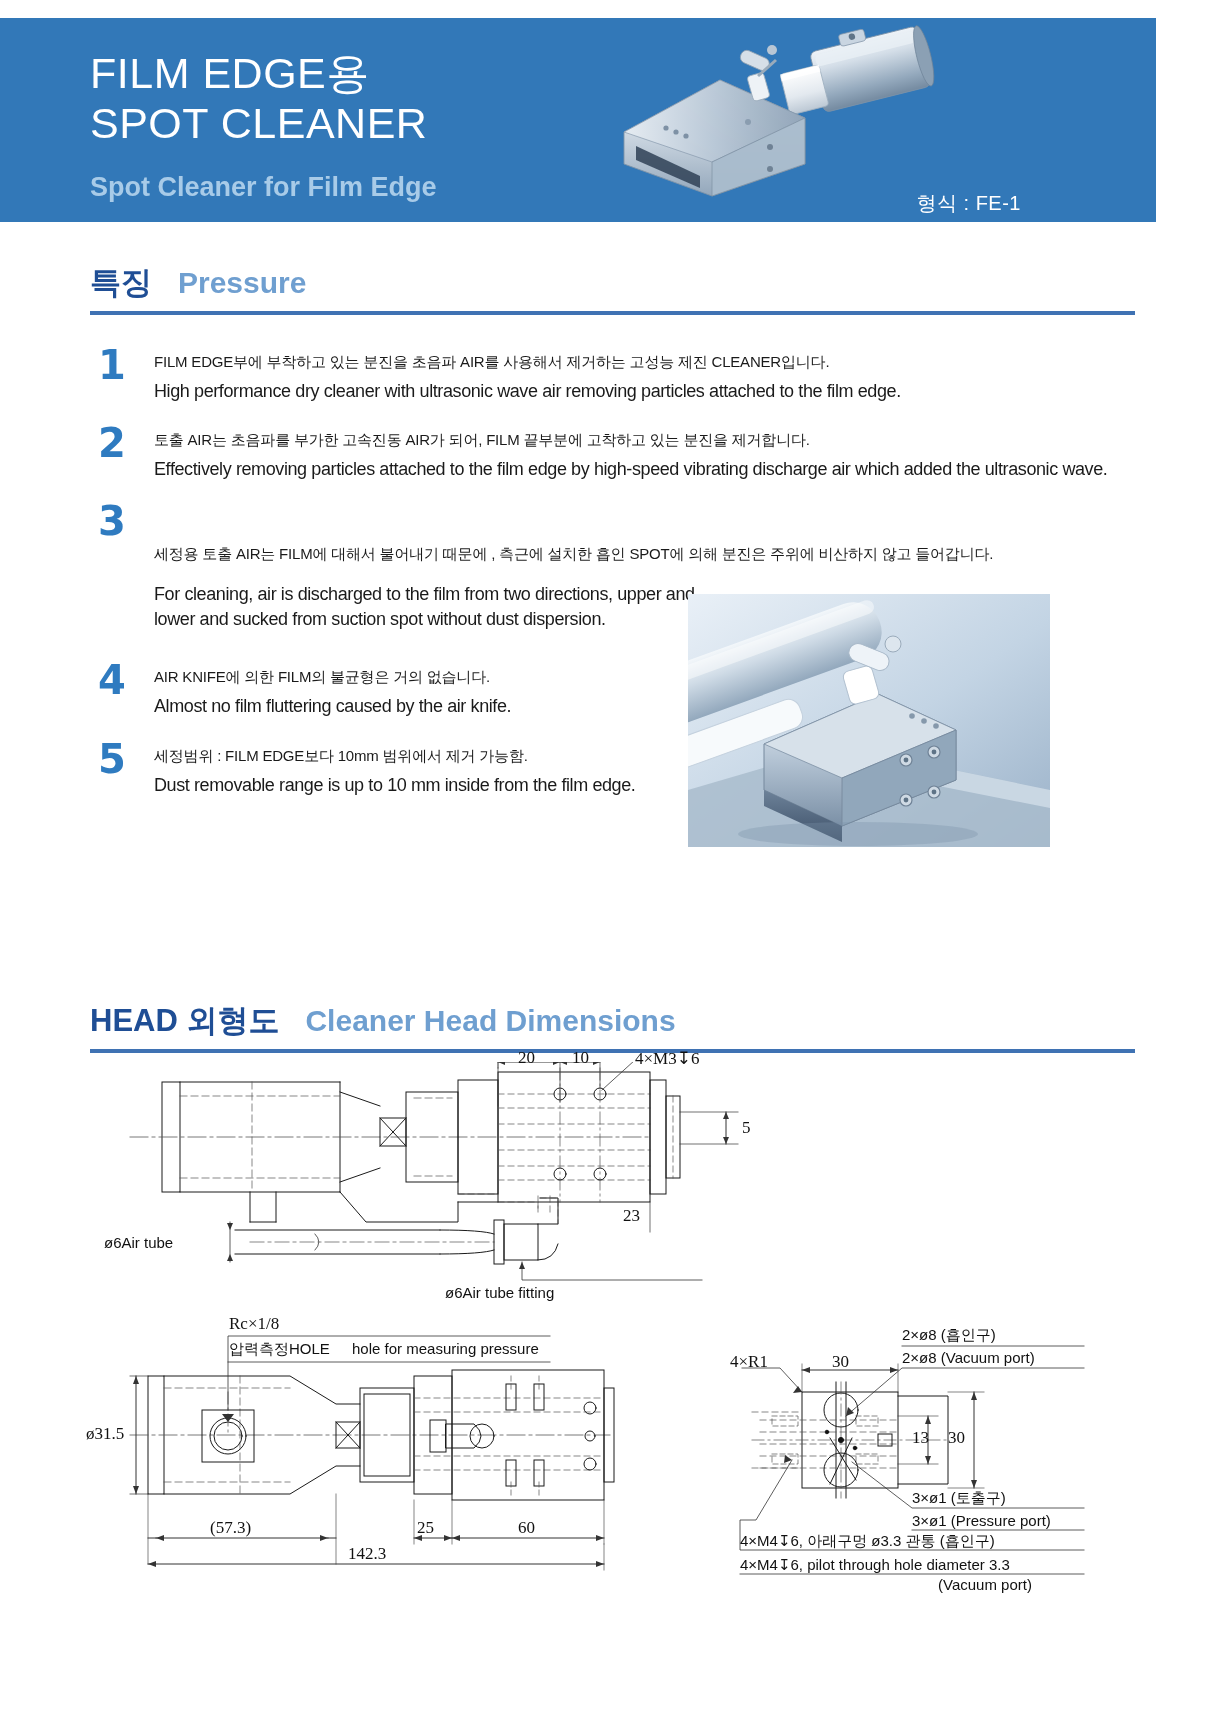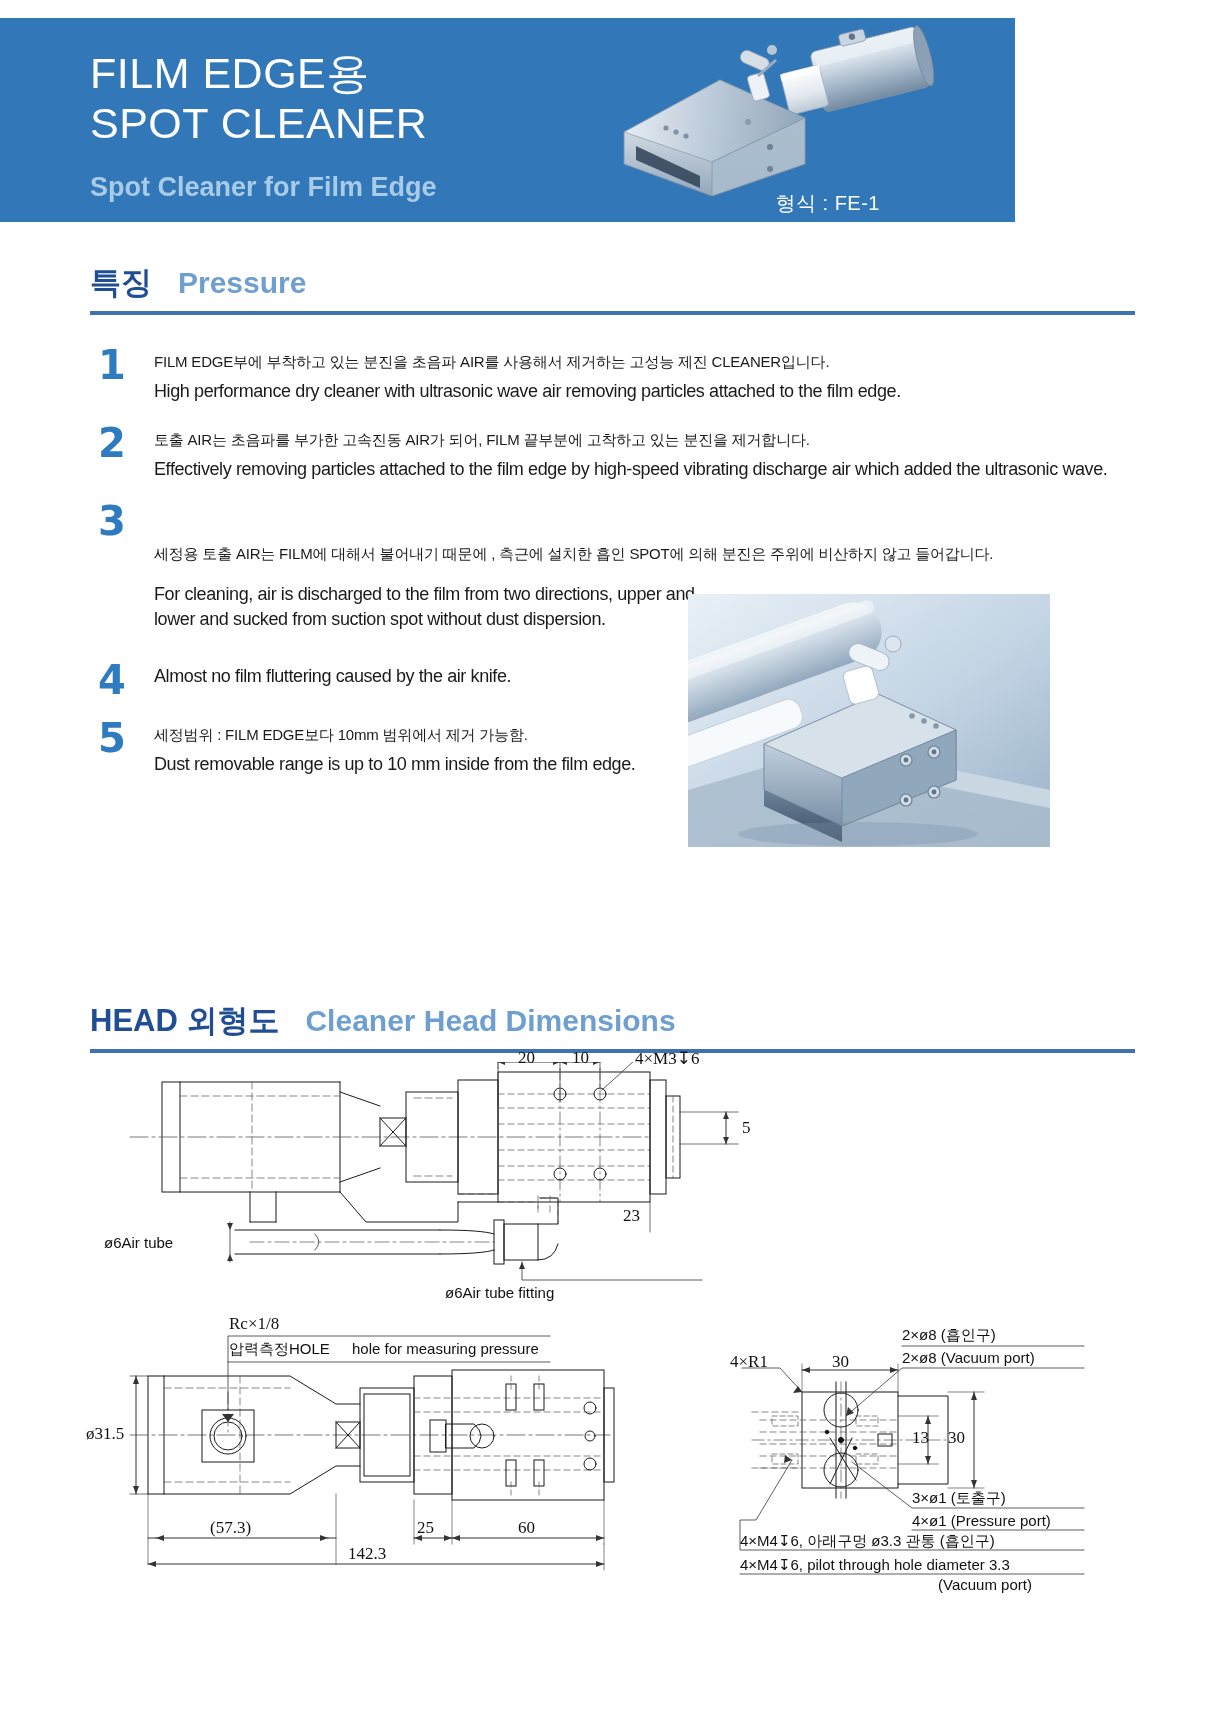--- a/index.html
+++ b/index.html
@@ -8,21 +8,21 @@
     width:1225px; height:1718px;
     background:#ffffff;
     font-family:"Liberation Sans", sans-serif;
     color:#1a1a1a;
     position:relative;
     overflow:hidden;
   }
 
   
   .banner {
-    position:absolute; left:0; top:18px; width:1015px; height:204px;
+    position:absolute; left:0; top:18px; width:1156px; height:204px;
     background:#3278b8;
     overflow:hidden;
   }
   .banner-inner { position:relative; width:100%; height:100%; }
   .title-block { position:absolute; left:90px; top:30px; }
   .title-line1, .title-line2 {
     color:#ffffff; font-size:43px; font-weight:300; line-height:50px;
     letter-spacing:0.5px; white-space:nowrap;
   }
   .title-sub {
@@ -196,20 +196,21 @@
       <div class="feat-num">3</div>
       <div class="feat-body" style="max-width:980px;margin-top:36px;">
         <div class="ko-line">세정용 토출 AIR는 FILM에 대해서 불어내기 때문에 , 측근에 설치한 흡인 SPOT에 의해 분진은 주위에 비산하지 않고 들어갑니다.</div>
         <div class="en-line feat-extra-para" style="max-width:560px;">For cleaning, air is discharged to the film from two directions, upper and lower and sucked from suction spot without dust dispersion.</div>
       </div>
     </div>
 
     <div class="feat" style="margin-top:30px;">
       <div class="feat-num">4</div>
       <div class="feat-body" style="max-width:560px;">
+        <div class="ko-line">AIR KNIFE에 의한 FILM의 불균형은 거의 없습니다.</div>
         <div class="en-line">Almost no film fluttering caused by the air knife.</div>
       </div>
     </div>
 
     <div class="feat" style="margin-top:22px;">
       <div class="feat-num">5</div>
       <div class="feat-body" style="max-width:570px;">
         <div class="ko-line">세정범위 : FILM EDGE보다 10mm 범위에서 제거 가능함.</div>
         <div class="en-line">Dust removable range is up to 10 mm inside from the film edge.</div>
       </div>
@@ -536,18 +537,18 @@
     </g>
   </svg>
 
   <div class="dwg-label big" style="left:742px; top:290px;">30</div>
   <div class="dwg-label big" style="left:640px; top:290px;">4×R1</div>
   <div class="dwg-label sans" style="left:812px; top:264px;">2×ø8 (흡인구)</div>
   <div class="dwg-label sans" style="left:812px; top:287px;">2×ø8 (Vacuum port)</div>
   <div class="dwg-label big" style="left:822px; top:366px;">13</div>
   <div class="dwg-label big" style="left:858px; top:366px;">30</div>
   <div class="dwg-label sans" style="left:822px; top:427px;">3×ø1 (토출구)</div>
-  <div class="dwg-label sans" style="left:822px; top:450px;">4×ø1 (Pressure port)</div>
+  <div class="dwg-label sans" style="left:822px; top:450px;">3×ø1 (Pressure port)</div>
   <div class="dwg-label sans" style="left:650px; top:470px;">4×M4↧6, 아래구멍 ø3.3 관통 (흡인구)</div>
   <div class="dwg-label sans" style="left:650px; top:494px;">4×M4↧6, pilot through hole diameter 3.3</div>
   <div class="dwg-label sans" style="left:848px; top:514px;">(Vacuum port)</div>
 
 </div>
 
 </body></html>

